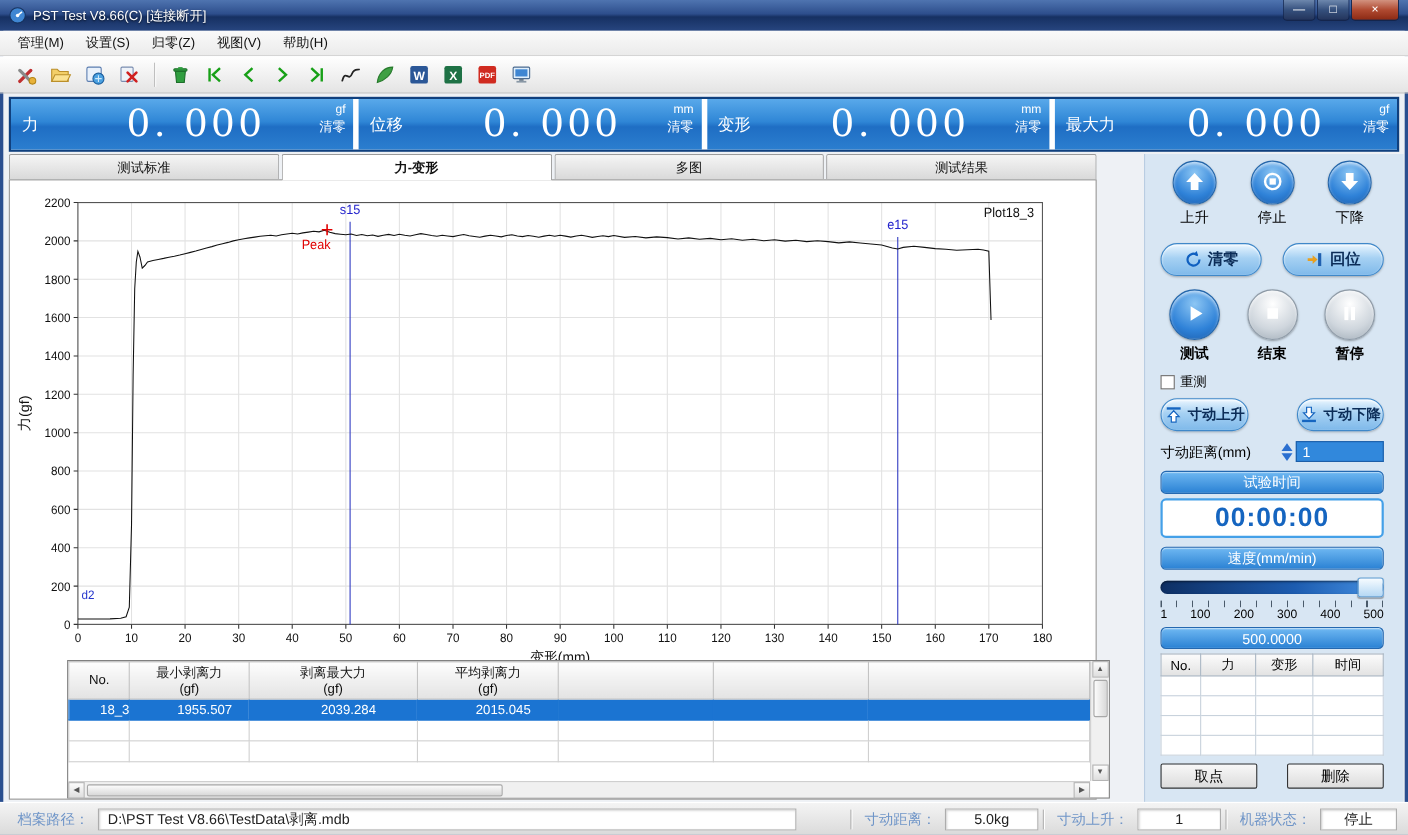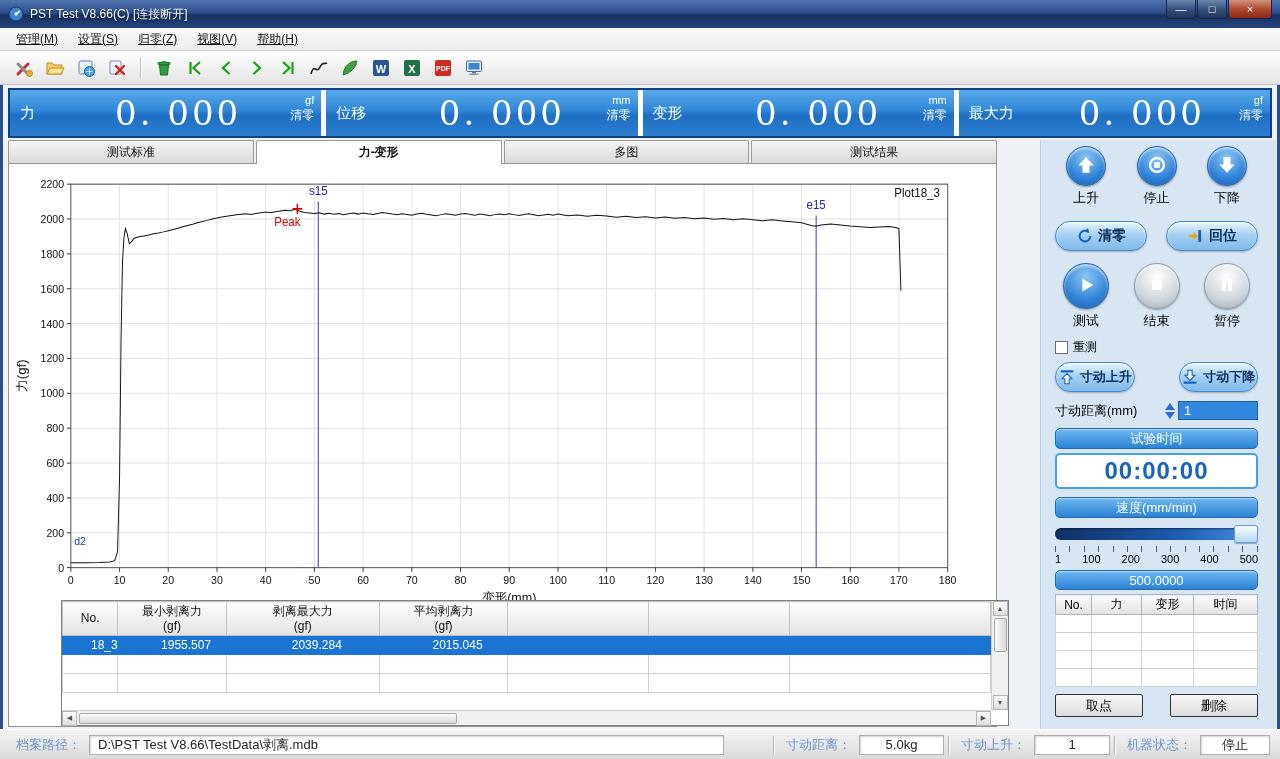--- a/index.html
+++ b/index.html
@@ -16,21 +16,21 @@
   .title-text{font-size:12px;margin-left:6px;text-shadow:0 1px 2px rgba(0,0,0,.7);}
   .win-controls{margin-left:auto;display:flex;align-items:flex-start;height:100%;padding-top:0;}
   .win-btn{width:30px;height:19px;margin-left:1px;display:flex;align-items:center;justify-content:center;
     color:#fff;font-size:11px;background:linear-gradient(#6d87ad,#35507d 50%,#24355c);
     border:1px solid #14244a;border-top:none;border-radius:0 0 4px 4px;cursor:default;}
   .win-btn.close{width:44px;background:linear-gradient(#d2927f,#b04a31 50%,#8c2a14);}
 
   
   .menubar{position:absolute;top:28px;left:0;right:0;height:23px;
     background:linear-gradient(#fafafa,#ebebeb);border-bottom:1px solid #d5d5d5;
-    display:flex;align-items:center;padding-left:6px;font-size:12px;color:#111;text-decoration:underline;}
+    display:flex;align-items:center;padding-left:6px;font-size:12px;color:#111;}
   .menu-item{padding:3px 10px;}
 
   
   .toolbar{position:absolute;top:51px;left:0;right:0;height:34px;
     background:linear-gradient(#ffffff,#e4e4e4);border-bottom:1px solid #c2c2c2;
     display:flex;align-items:center;padding-left:10px;gap:3px;}
   .tool-btn{width:28px;height:27px;display:flex;align-items:center;justify-content:center;
     background:transparent;border:1px solid transparent;border-radius:3px;}
   .tool-ico{display:inline-flex;width:20px;height:20px;}
   .tool-sep{width:1px;height:22px;background:#bfbfbf;margin:0 6px;box-shadow:1px 0 0 #fff;}
@@ -566,21 +566,21 @@
               <svg viewBox="0 0 20 20" width="18" height="18">
                 <path d="M2 10 h5.5" stroke="#e8a020" stroke-width="2.6"></path>
                 <path d="M7 5.5 L12 10 L7 14.5 Z" fill="#e8a020"></path>
                 <rect x="12.5" y="3.5" width="3.2" height="13" fill="#2060b0"></rect>
               </svg>
             </span>
           <span>回位</span>
         </button>
       </div>
 
-      <div class="circle-row" style="margin-top:12px;">
+      <div class="circle-row" style="margin-top:12px;font-weight:bold;">
         <div class="circle-item">
           <button class="circle-btn big">
             <span><svg viewBox="0 0 20 20" width="24" height="24">
                   <path d="M7 4.5 L16 10 L7 15.5 Z" fill="#fff"></path>
                 </svg></span>
           </button>
           <span class="circle-label">测试</span>
         </div>
         <div class="circle-item">
           <button class="circle-btn big gray">

